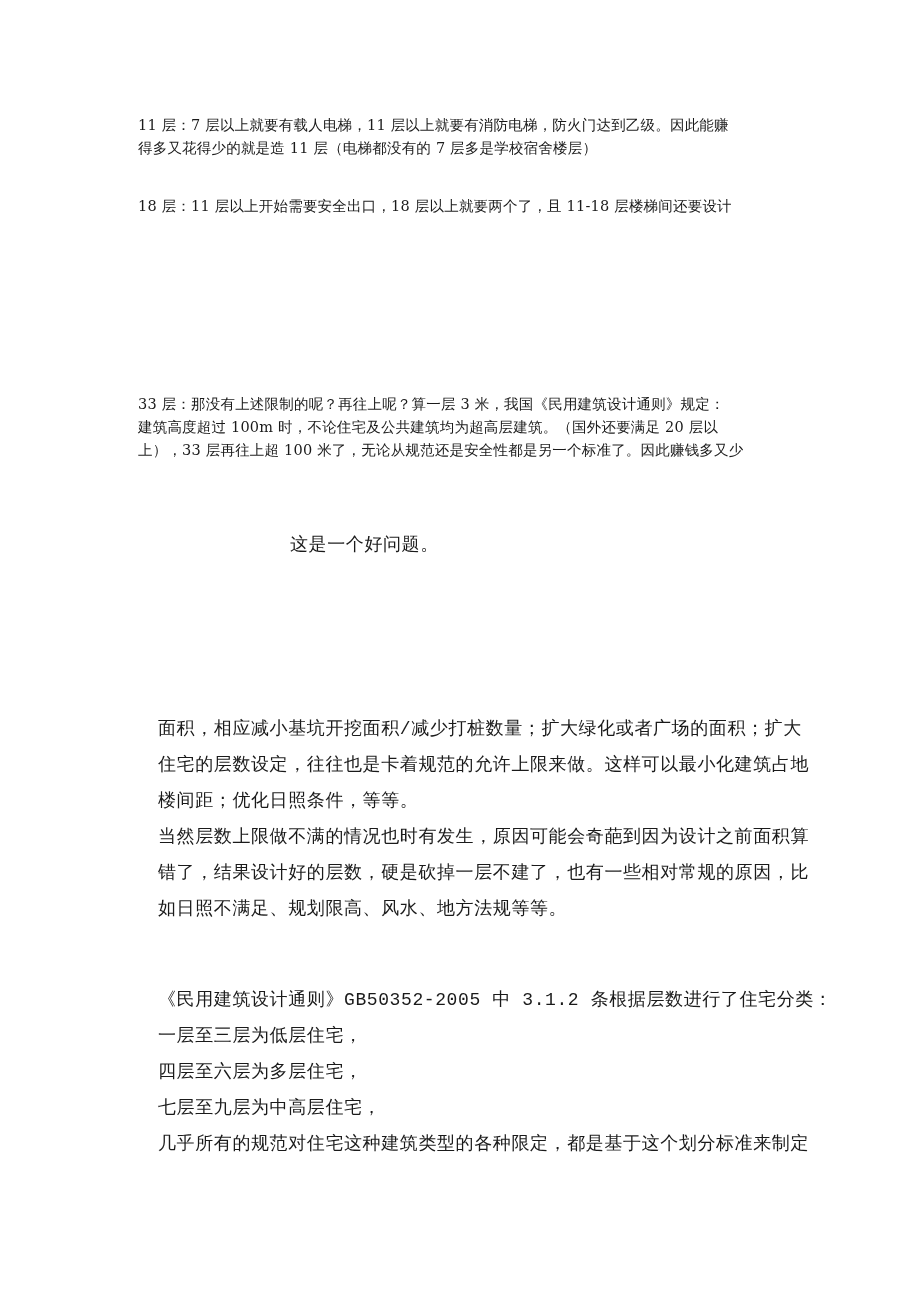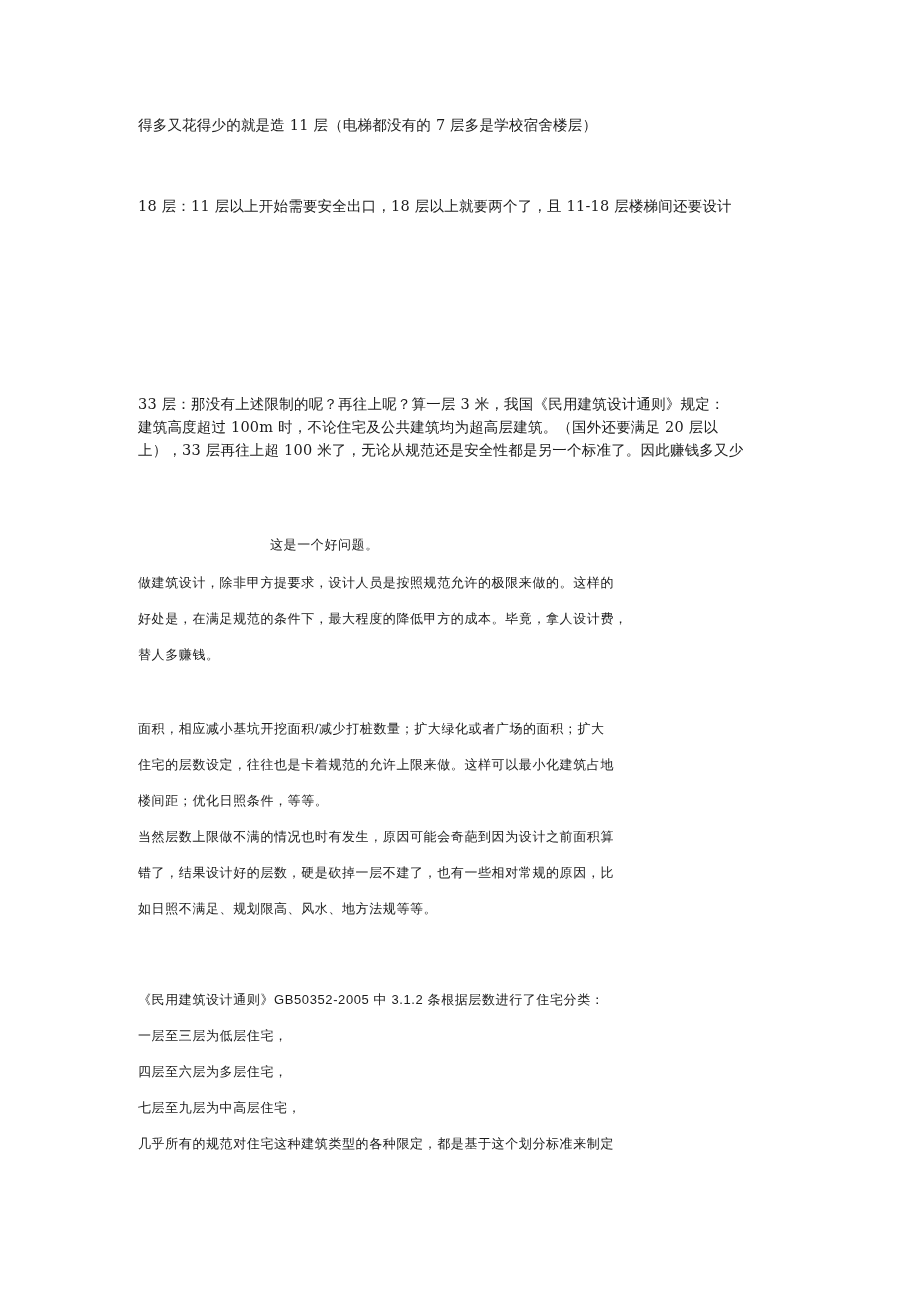--- a/index.html
+++ b/index.html
@@ -31,62 +31,59 @@
     }
     
     .small {
       font-family: "DejaVu Serif", serif;
       font-size: 14.5px;
       line-height: 23px;
       letter-spacing: 0.2px;
     }
     
     .large {
-      font-family: Liberation Sans, sans-serif;
-      font-size: 13px;
+      font-family: Liberation Mono, monospace;
+      font-size: 18px;
       line-height: 36px;
       letter-spacing: 0.6px;
+      margin-left: 20px;
     }
     .line {
       display: block;
       white-space: nowrap;
     }
     .indent-title {
       padding-left: 132px;
     }
   </style>
 </head>
 <body>
 
 <div class="page">
 
   <p class="para small" style="top:114px;">
+    <span class="line">11 层：7 层以上就要有载人电梯，11 层以上就要有消防电梯，防火门达到乙级。因此能赚</span>
     <span class="line">得多又花得少的就是造 11 层（电梯都没有的 7 层多是学校宿舍楼层）</span>
   </p>
 
   <p class="para small" style="top:183px;margin-top:12px;">
     <span class="line">18 层：11 层以上开始需要安全出口，18 层以上就要两个了，且 11-18 层楼梯间还要设计</span>
   </p>
 
 
   <p class="para small" style="top:393px;">
     <span class="line">33 层：那没有上述限制的呢？再往上呢？算一层 3 米，我国《民用建筑设计通则》规定：</span>
     <span class="line">建筑高度超过 100m 时，不论住宅及公共建筑均为超高层建筑。（国外还要满足 20 层以</span>
     <span class="line">上），33 层再往上超 100 米了，无论从规范还是安全性都是另一个标准了。因此赚钱多又少</span>
   </p>
 
   <p class="para large" style="top:527px;">
     <span class="line indent-title">这是一个好问题。</span>
   </p>
 
-  <p class="para large" style="top:565px;">
-    <span class="line">做建筑设计，除非甲方提要求，设计人员是按照规范允许的极限来做的。这样的</span>
-    <span class="line">好处是，在满足规范的条件下，最大程度的降低甲方的成本。毕竟，拿人设计费，</span>
-    <span class="line">替人多赚钱。</span>
-  </p>
 
   <p class="para large" style="top:711px;">
     <span class="line">面积，相应减小基坑开挖面积/减少打桩数量；扩大绿化或者广场的面积；扩大</span>
     <span class="line">住宅的层数设定，往往也是卡着规范的允许上限来做。这样可以最小化建筑占地</span>
     <span class="line">楼间距；优化日照条件，等等。</span>
     <span class="line">当然层数上限做不满的情况也时有发生，原因可能会奇葩到因为设计之前面积算</span>
     <span class="line">错了，结果设计好的层数，硬是砍掉一层不建了，也有一些相对常规的原因，比</span>
     <span class="line">如日照不满足、规划限高、风水、地方法规等等。</span>
   </p>
 

